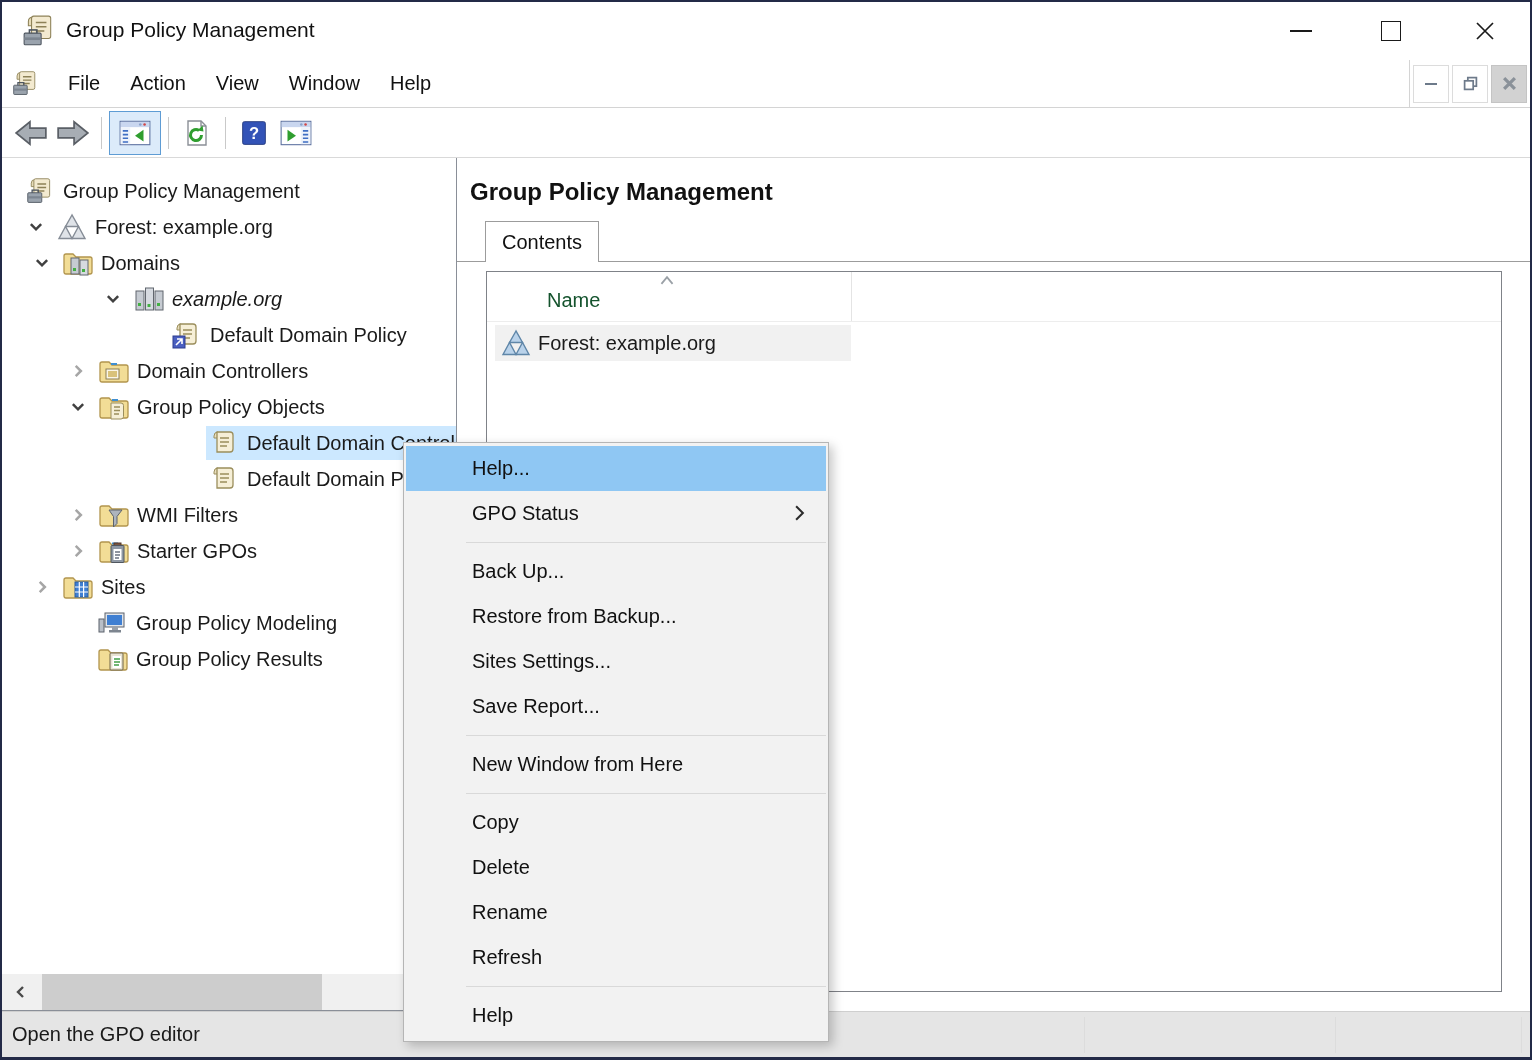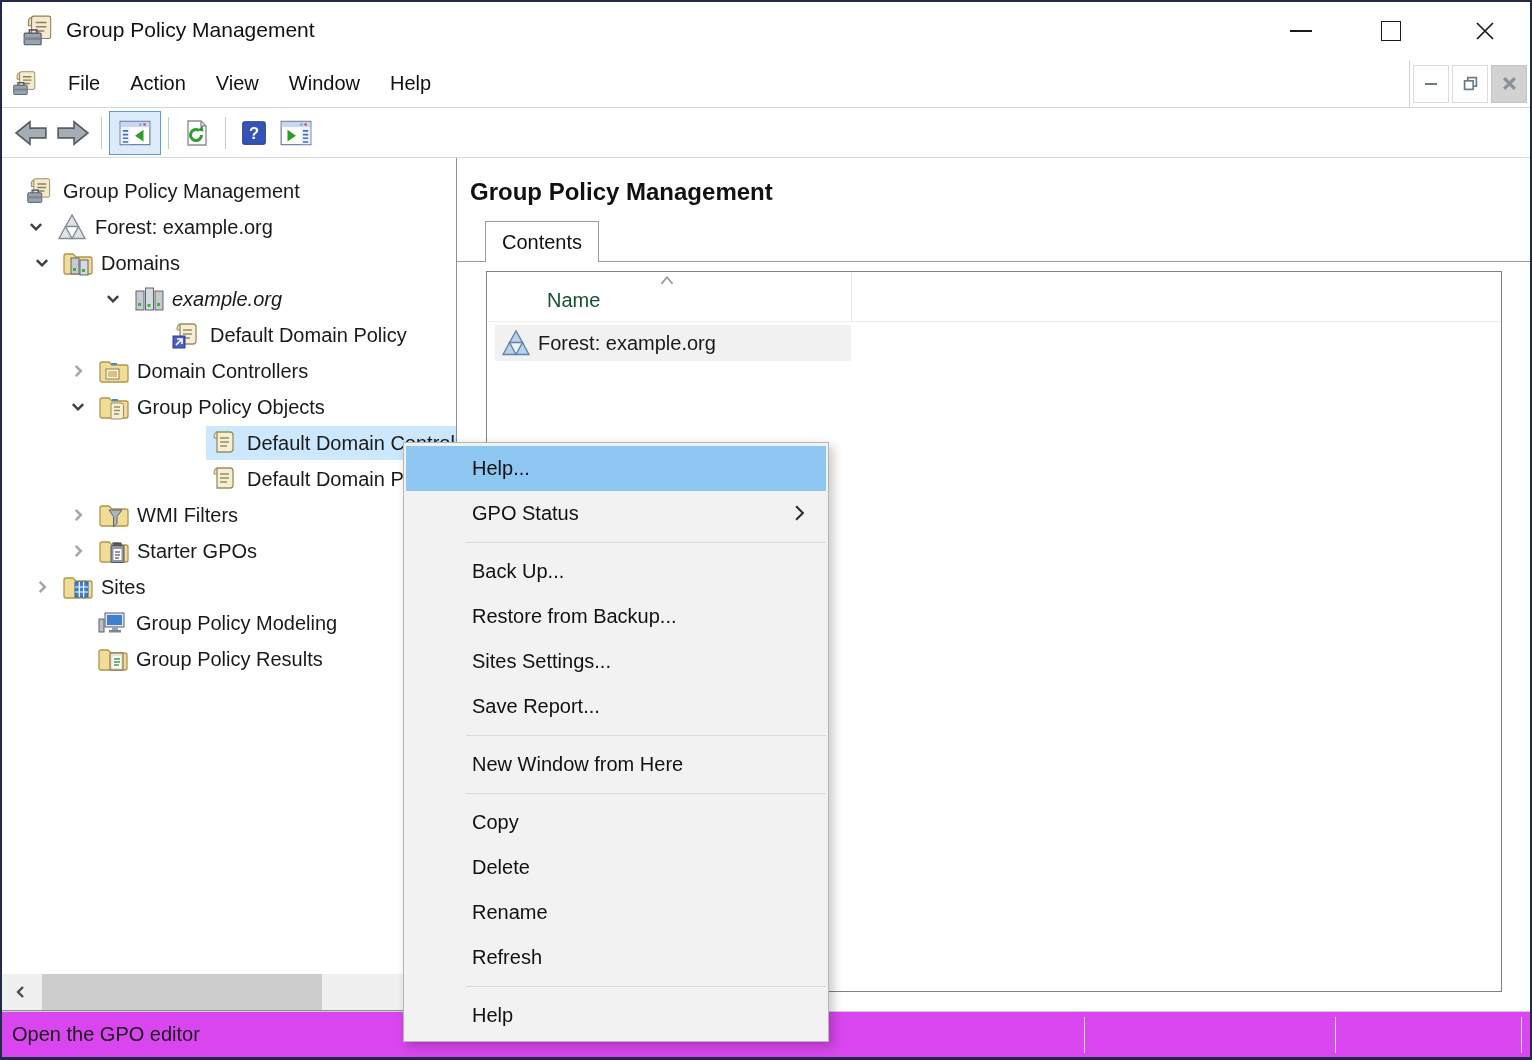--- a/index.html
+++ b/index.html
@@ -63,21 +63,21 @@
              border:1px solid #7f8288; background:#fff; }
   .lv-header { position:relative; height:50px; border-bottom:1px solid #ededed; }
   .lv-hname { position:absolute; left:20px; top:17px; font-size:20px; color:#14532d;margin-left:40px; }
   .sort-caret { position:absolute; left:172px; top:3px; }
   .col-div { position:absolute; left:364px; top:0; bottom:0; width:1px; background:#e4e4e4; }
   .lv-row { margin:3px 0 0 8px; width:356px; height:36px; background:#f1f1f1;
             display:flex; align-items:center; padding-left:5px; font-size:20px; color:#1a1a1a; }
   .lv-row .t-icon { margin-right:6px; }
 
   
-  .statusbar { position:absolute; left:0; right:0; bottom:0; height:46px; background:#d946ef;
+  .statusbar { position:absolute; left:0; right:0; bottom:0; height:46px; background:#e5e5e5;
                border-top:1px solid #cfcfcf; }
   .sb-text { position:absolute; left:10px; top:11px; font-size:20px; color:#1a1a1a; }
   .sb-sep { position:absolute; top:5px; bottom:4px; width:1px; background:#dcdcdc; }
 
   
   .ctx { position:absolute; left:401px; top:440px; width:426px; background:#f2f2f2;
          border:1px solid #b5b5b5; box-shadow:4px 4px 10px rgba(0,0,0,0.22);
          padding:3px 0; z-index:10; font-size:20px; color:#111; }
   .ctx-item { height:45px; display:flex; align-items:center; padding-left:68px; position:relative; }
   .ctx-item.hl { background:#8fc7f3; margin:0 2px; padding-left:66px; }

